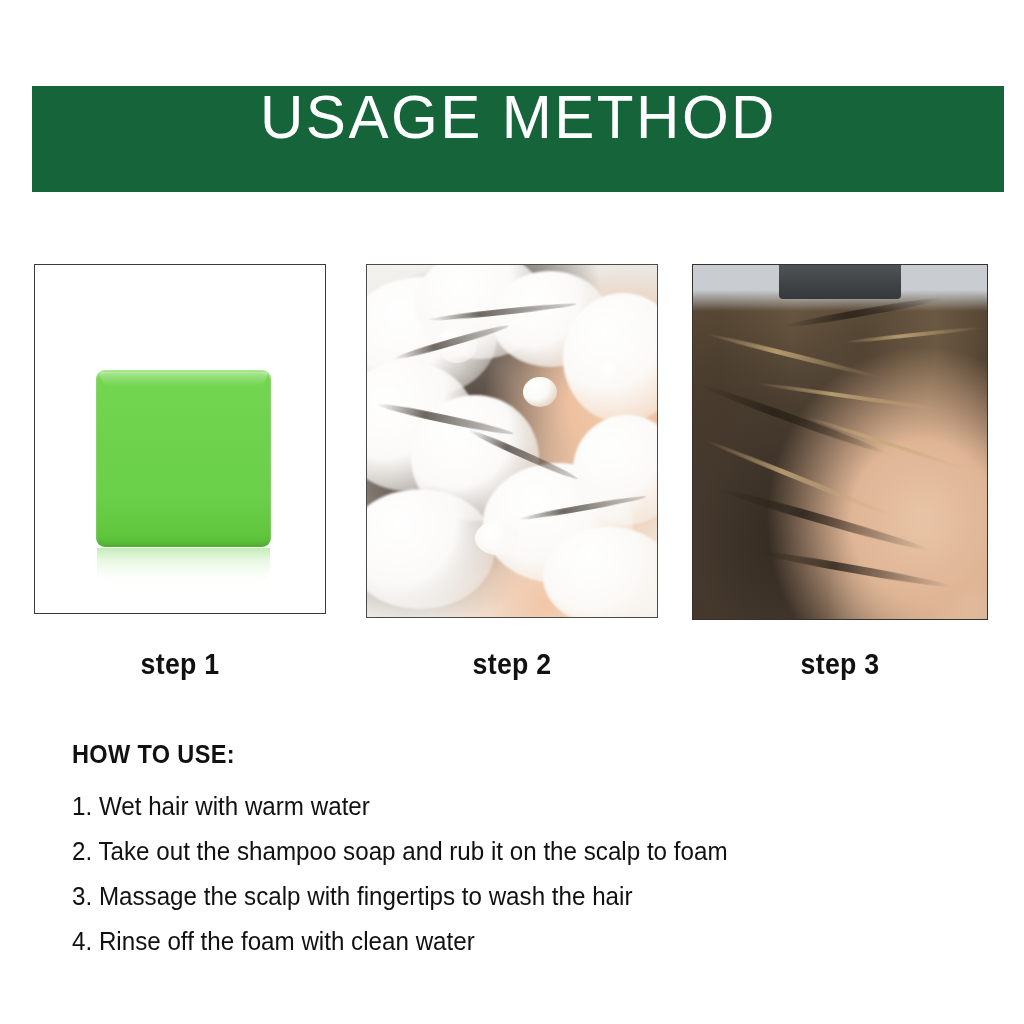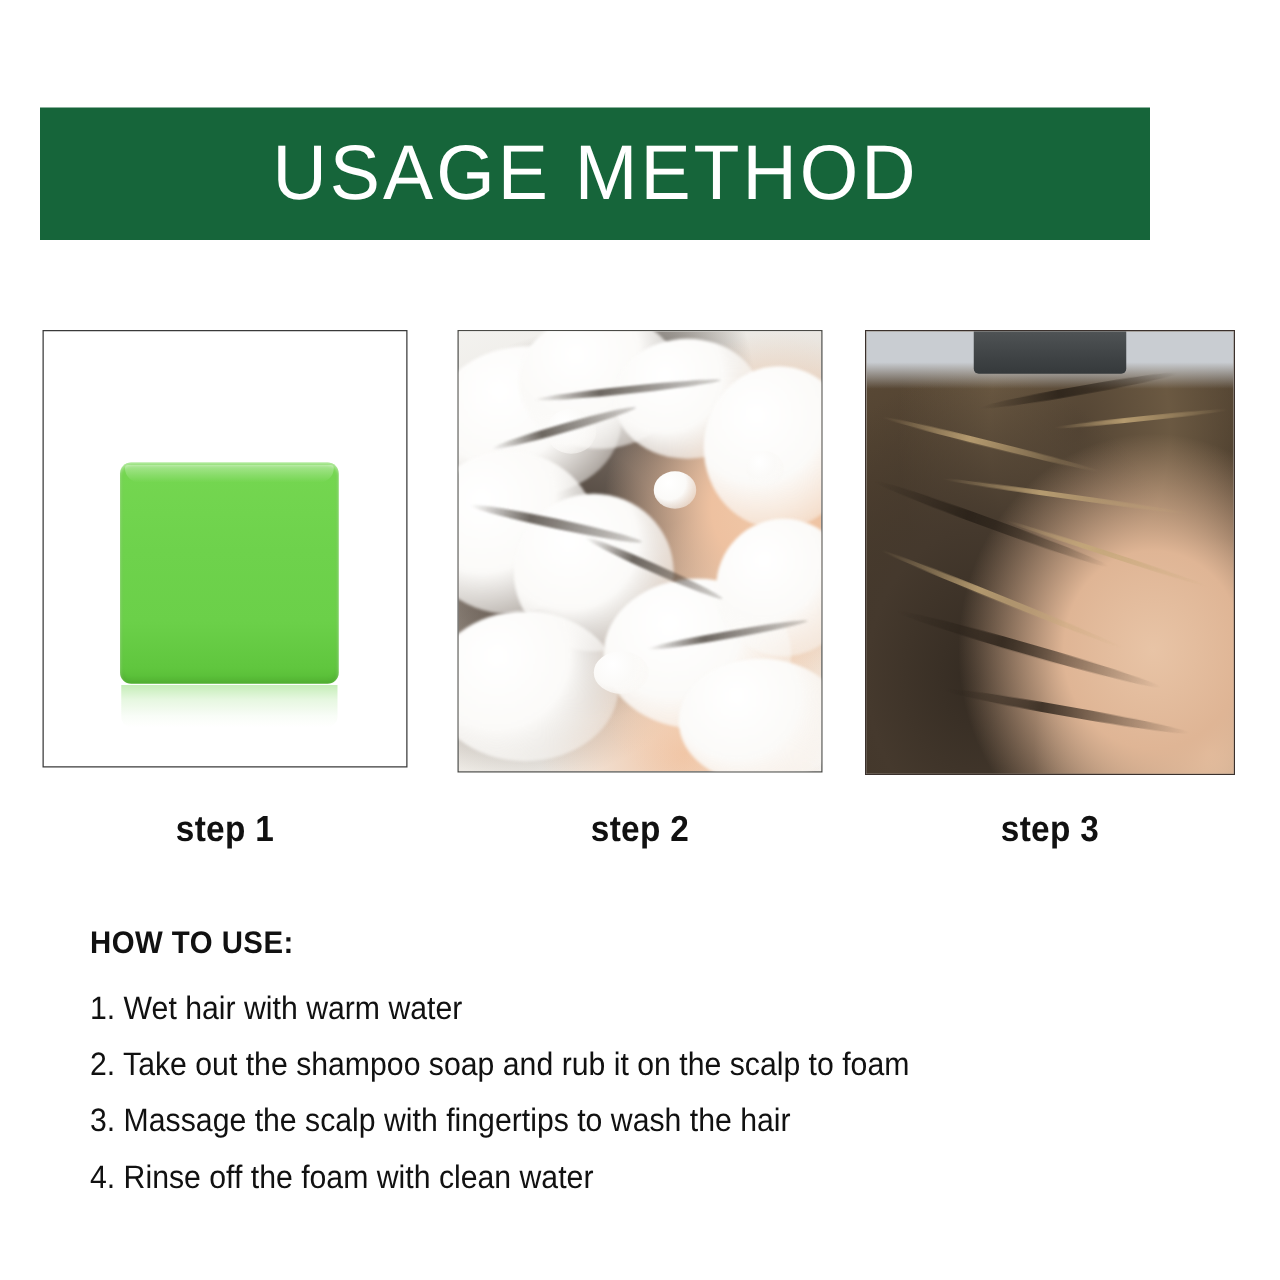--- a/index.html
+++ b/index.html
@@ -22,25 +22,24 @@
     width: 1024px;
     height: 1024px;
     background: #ffffff;
   }
 
   
   #banner {
     position: absolute;
     left: 32px;
     top: 86px;
-    width: 888px;
+    width: 972px;
     height: 106px;
     background: #16653a;
     display: flex;
-    align-items: center;
     justify-content: center;
   }
   #banner-title {
     color: #ffffff;
     font-family: "Liberation Sans", sans-serif;
     font-size: 62px;
     font-weight: 300;
     letter-spacing: 2.5px;
     line-height: 1;
     white-space: nowrap;

